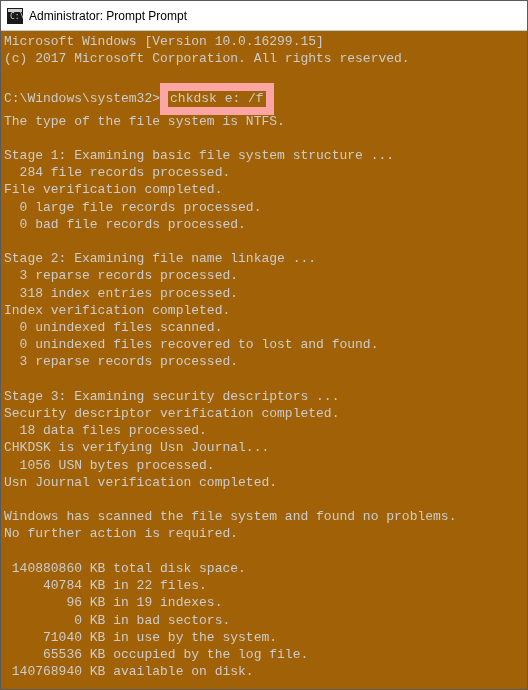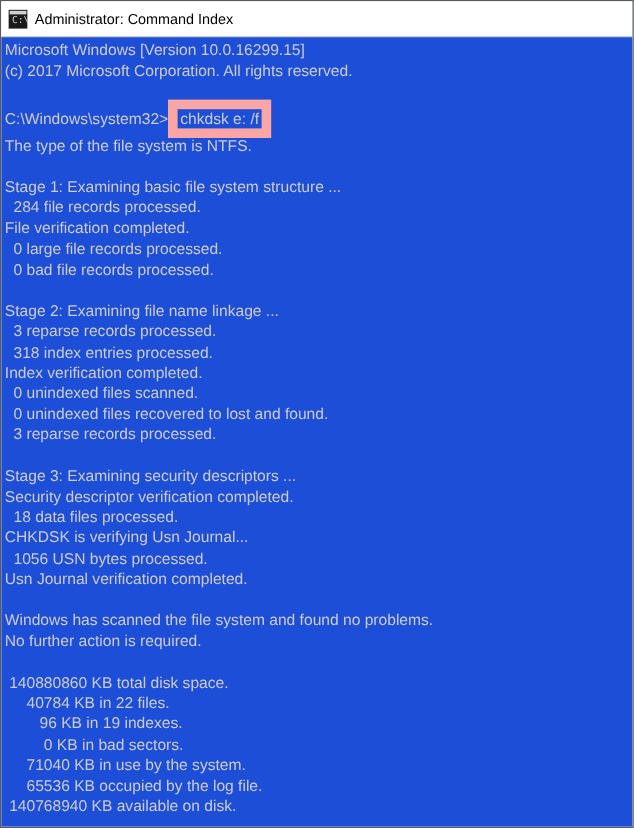--- a/index.html
+++ b/index.html
@@ -39,23 +39,23 @@
     .title-bar .app-icon svg {
       width: 16px;
       height: 16px;
     }
     .title-bar .title-text {
       font-size: 12px;
       color: #000;
     }
     .terminal {
       flex: 1;
-      background: #1d4ed8;
+      background: #a16207;
       color: #cccccc;
-      font-family: Liberation Sans, sans-serif;
+      font-family: Liberation Mono, monospace;
       font-size: 13px;
       line-height: 17.2px;
       padding: 2px 3px;
       white-space: pre;
       overflow: hidden;
     }
     .highlight-box {
       border: 8px solid #fca5a5;
       padding: 0 2px;
       display: inline-block;
@@ -72,16 +72,16 @@
 
 <div class="window">
   <div class="title-bar">
     <span class="app-icon">
       <svg viewBox="0 0 16 16">
         <rect x="0" y="0" width="16" height="16" fill="#1a1a1a"></rect>
         <rect x="1" y="1" width="14" height="3" fill="#d0d0d0"></rect>
         <text x="3" y="11" font-size="8" fill="#cccccc" font-family="monospace">C:\</text>
       </svg>
     </span>
-    <span class="title-text">Administrator: Command Index</span>
+    <span class="title-text">Administrator: Prompt Prompt</span>
   </div>
   <div class="terminal"><span class="line">Microsoft Windows [Version 10.0.16299.15]</span><span class="line">(c) 2017 Microsoft Corporation. All rights reserved.</span><span class="line"> </span><span class="line"><span>C:\Windows\system32&gt;</span><span class="highlight-box"><span>chkdsk e: /f</span></span></span><span class="line">The type of the file system is NTFS.</span><span class="line"> </span><span class="line">Stage 1: Examining basic file system structure ...</span><span class="line">  284 file records processed.</span><span class="line">File verification completed.</span><span class="line">  0 large file records processed.</span><span class="line">  0 bad file records processed.</span><span class="line"> </span><span class="line">Stage 2: Examining file name linkage ...</span><span class="line">  3 reparse records processed.</span><span class="line">  318 index entries processed.</span><span class="line">Index verification completed.</span><span class="line">  0 unindexed files scanned.</span><span class="line">  0 unindexed files recovered to lost and found.</span><span class="line">  3 reparse records processed.</span><span class="line"> </span><span class="line">Stage 3: Examining security descriptors ...</span><span class="line">Security descriptor verification completed.</span><span class="line">  18 data files processed.</span><span class="line">CHKDSK is verifying Usn Journal...</span><span class="line">  1056 USN bytes processed.</span><span class="line">Usn Journal verification completed.</span><span class="line"> </span><span class="line">Windows has scanned the file system and found no problems.</span><span class="line">No further action is required.</span><span class="line"> </span><span class="line"> 140880860 KB total disk space.</span><span class="line">     40784 KB in 22 files.</span><span class="line">        96 KB in 19 indexes.</span><span class="line">         0 KB in bad sectors.</span><span class="line">     71040 KB in use by the system.</span><span class="line">     65536 KB occupied by the log file.</span><span class="line"> 140768940 KB available on disk.</span><span class="line"> </span><span class="line">      4096 bytes in each allocation unit.</span></div>
 </div>
 
 </body></html>

